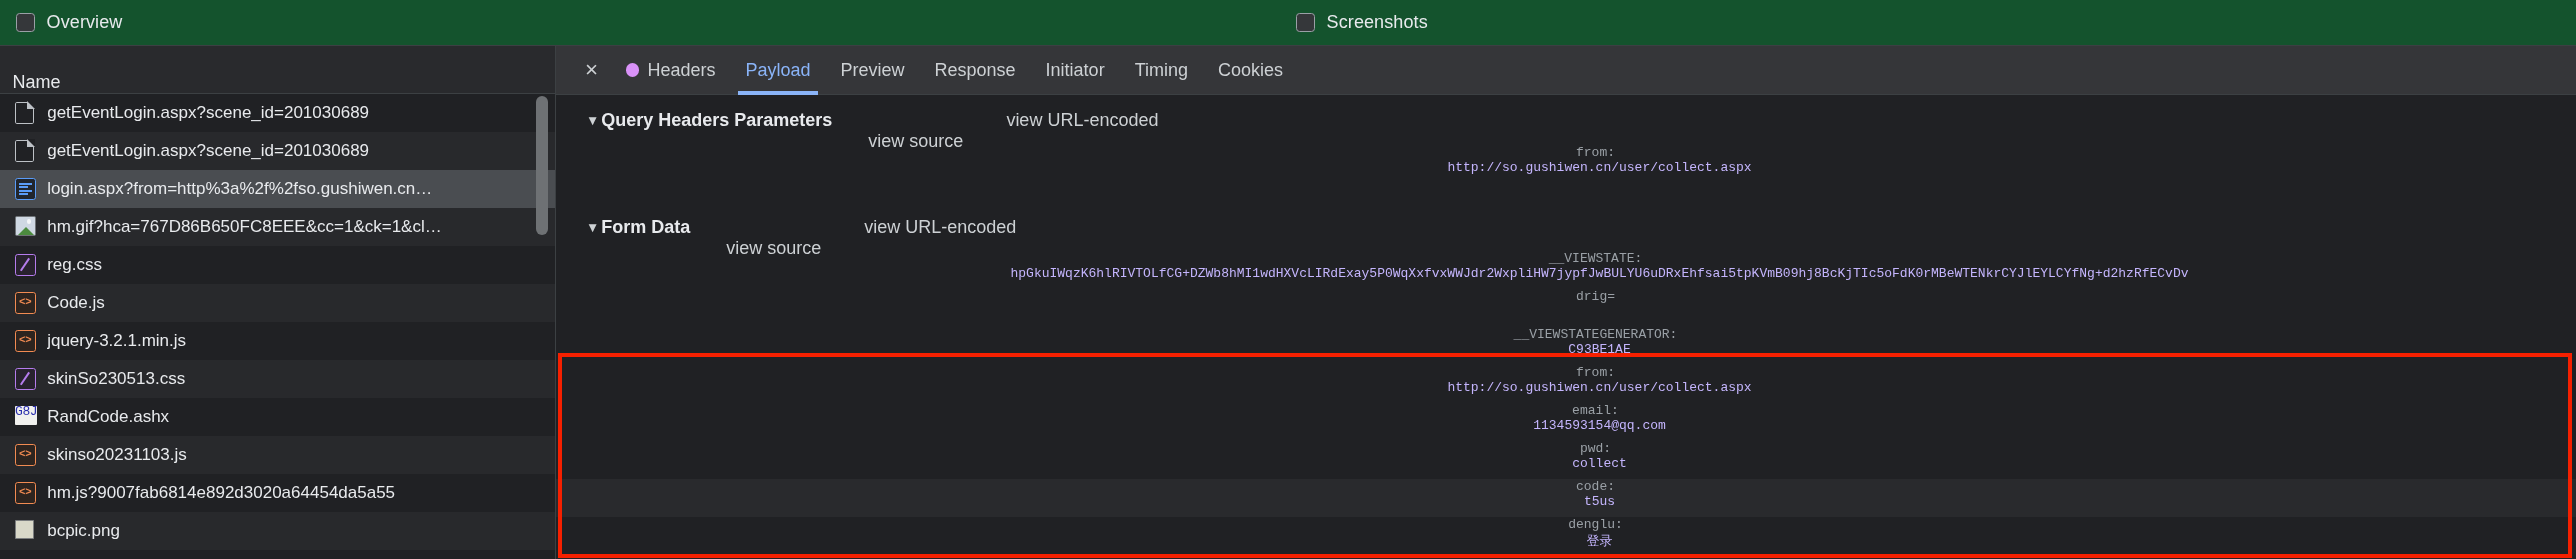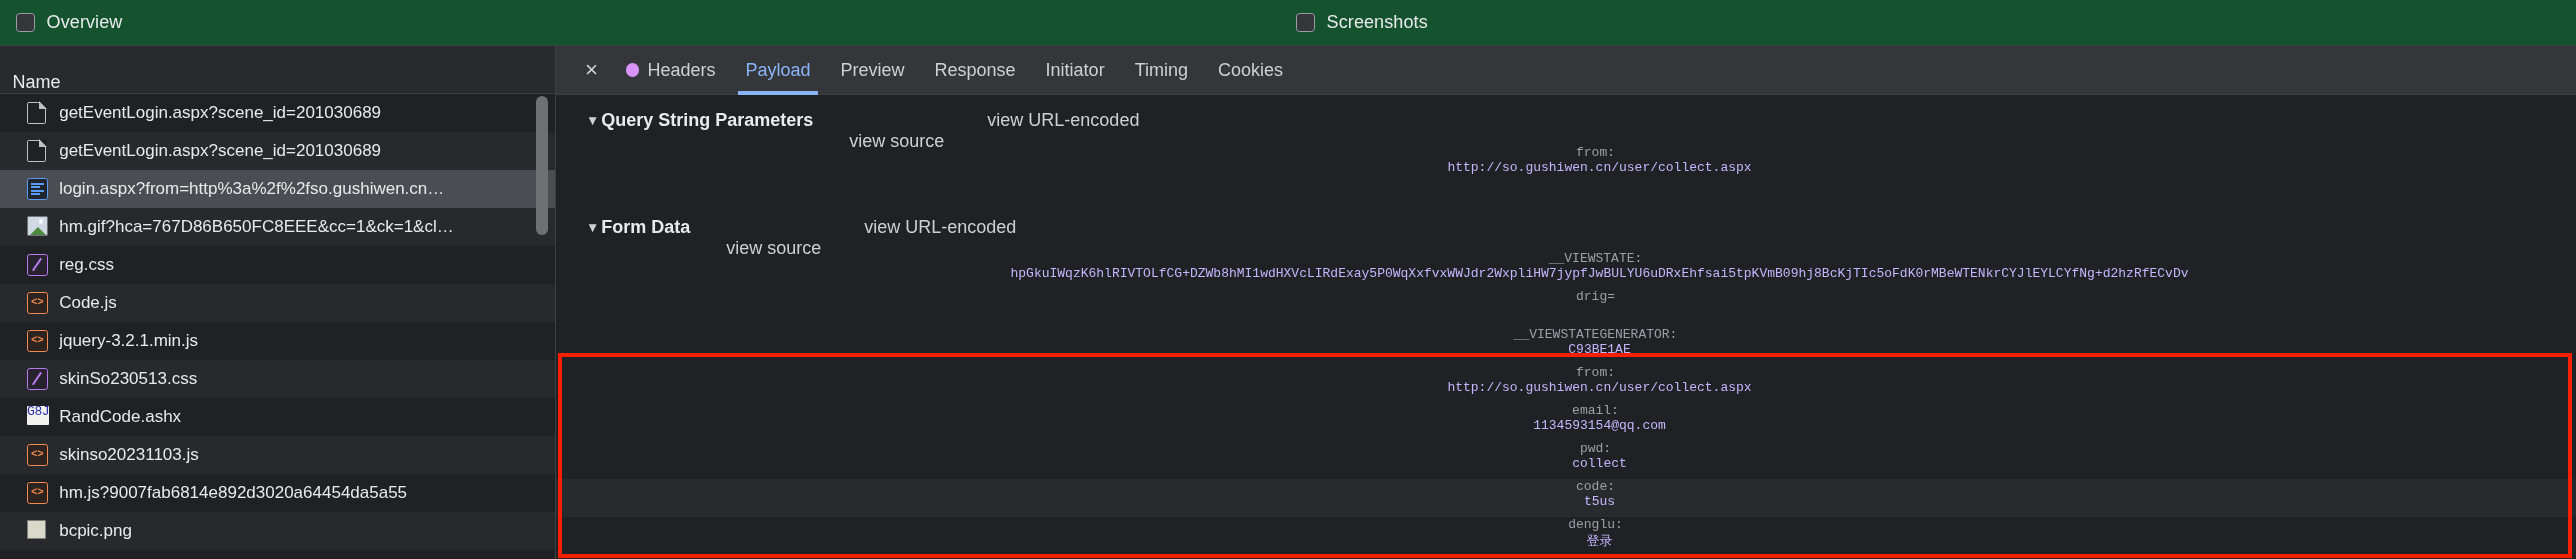--- a/index.html
+++ b/index.html
@@ -67,21 +67,21 @@
   }
   .reqlist-head span {
     font-size: 18px;
     color: #e8eaed;
   }
   .rows { position: relative; }
   .row {
     height: 38px;
     display: flex;
     align-items: center;
-    padding-left: 27px;
+    padding-left: 15px;
     gap: 11.6px;
     font-size: 17px;
     color: #e8eaed;
     white-space: nowrap;
     overflow: hidden;
     cursor: default;
   }
   .row.odd  { background: #202124; }
   .row.even { background: #28292c; }
   .row.sel  { background: #4a4d51; }
@@ -442,21 +442,21 @@
             <span>Cookies</span>
           </div>
         </div>
     </div>
 
     <div class="content">
 
       <div class="qs-block">
         <div class="section-head">
           <span class="twisty">▼</span>
-          <span class="section-title">Query String Parameters</span>
+          <span class="section-title">Query Headers Parameters</span>
           <span class="section-link lnk-1">view source</span>
           <span class="section-link lnk-2">view URL-encoded</span>
         </div>
         <div id="qs-rows">
             <div class="kvrow">
               <span class="kv-key">from:</span>
               <span class="kv-val">http://so.gushiwen.cn/user/collect.aspx</span>
             </div>
           </div>
       </div>

